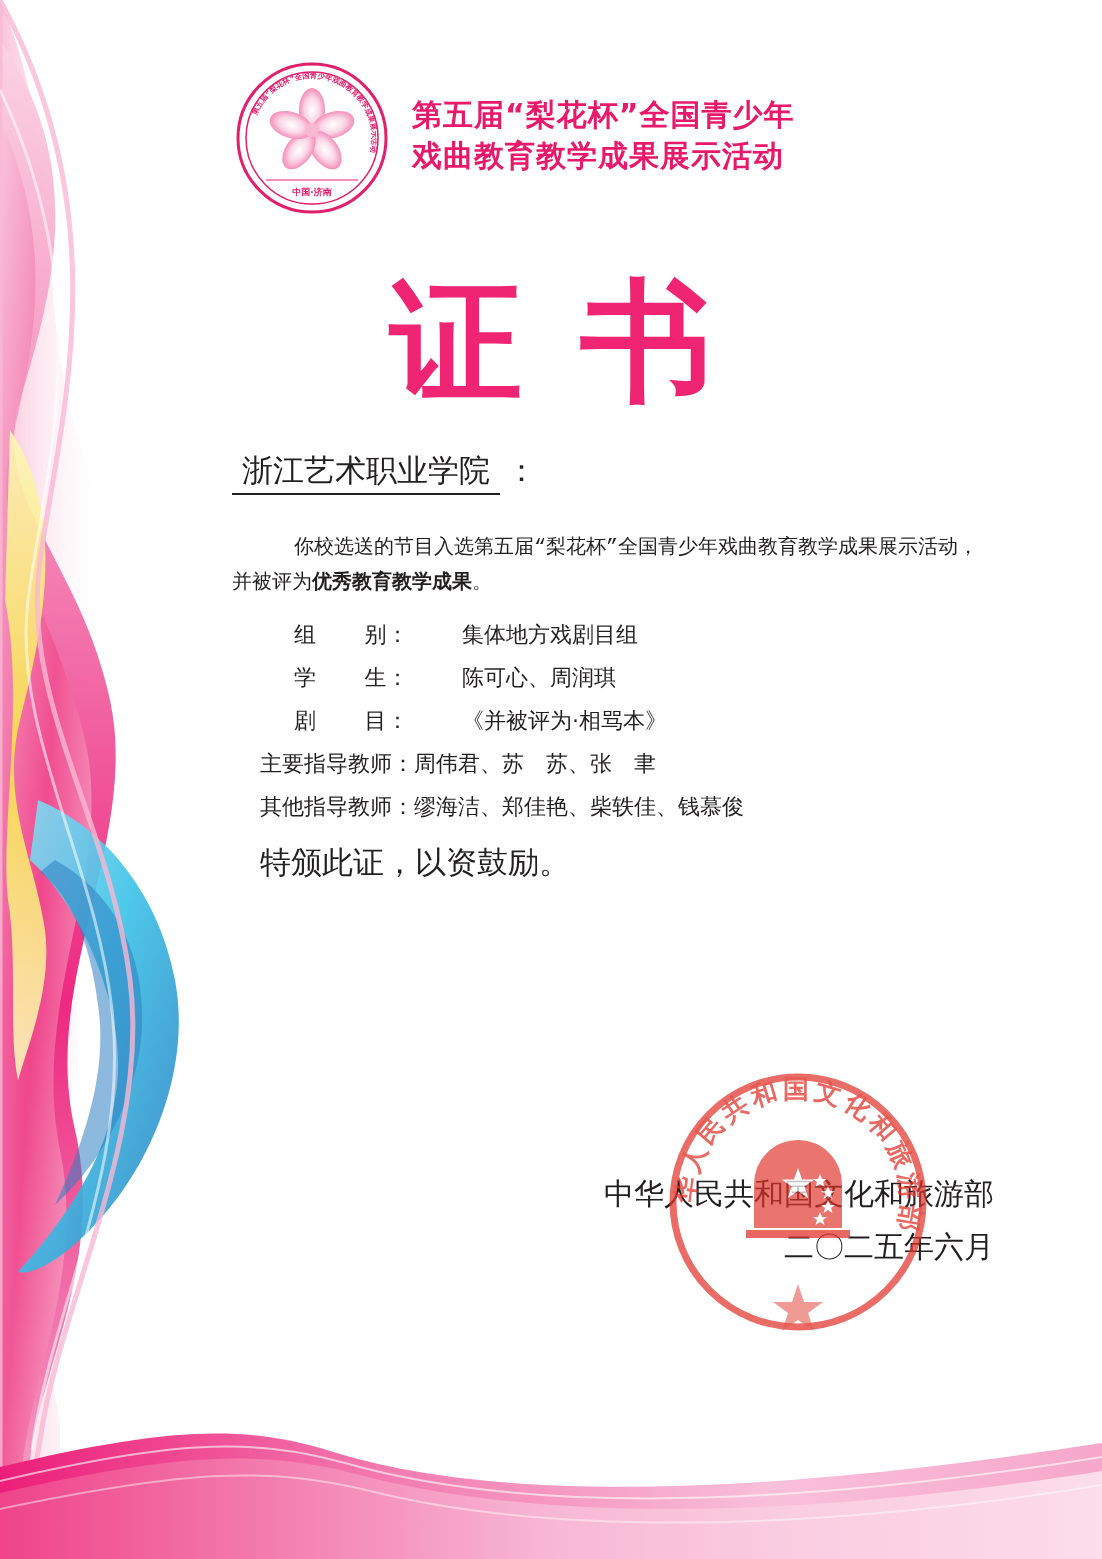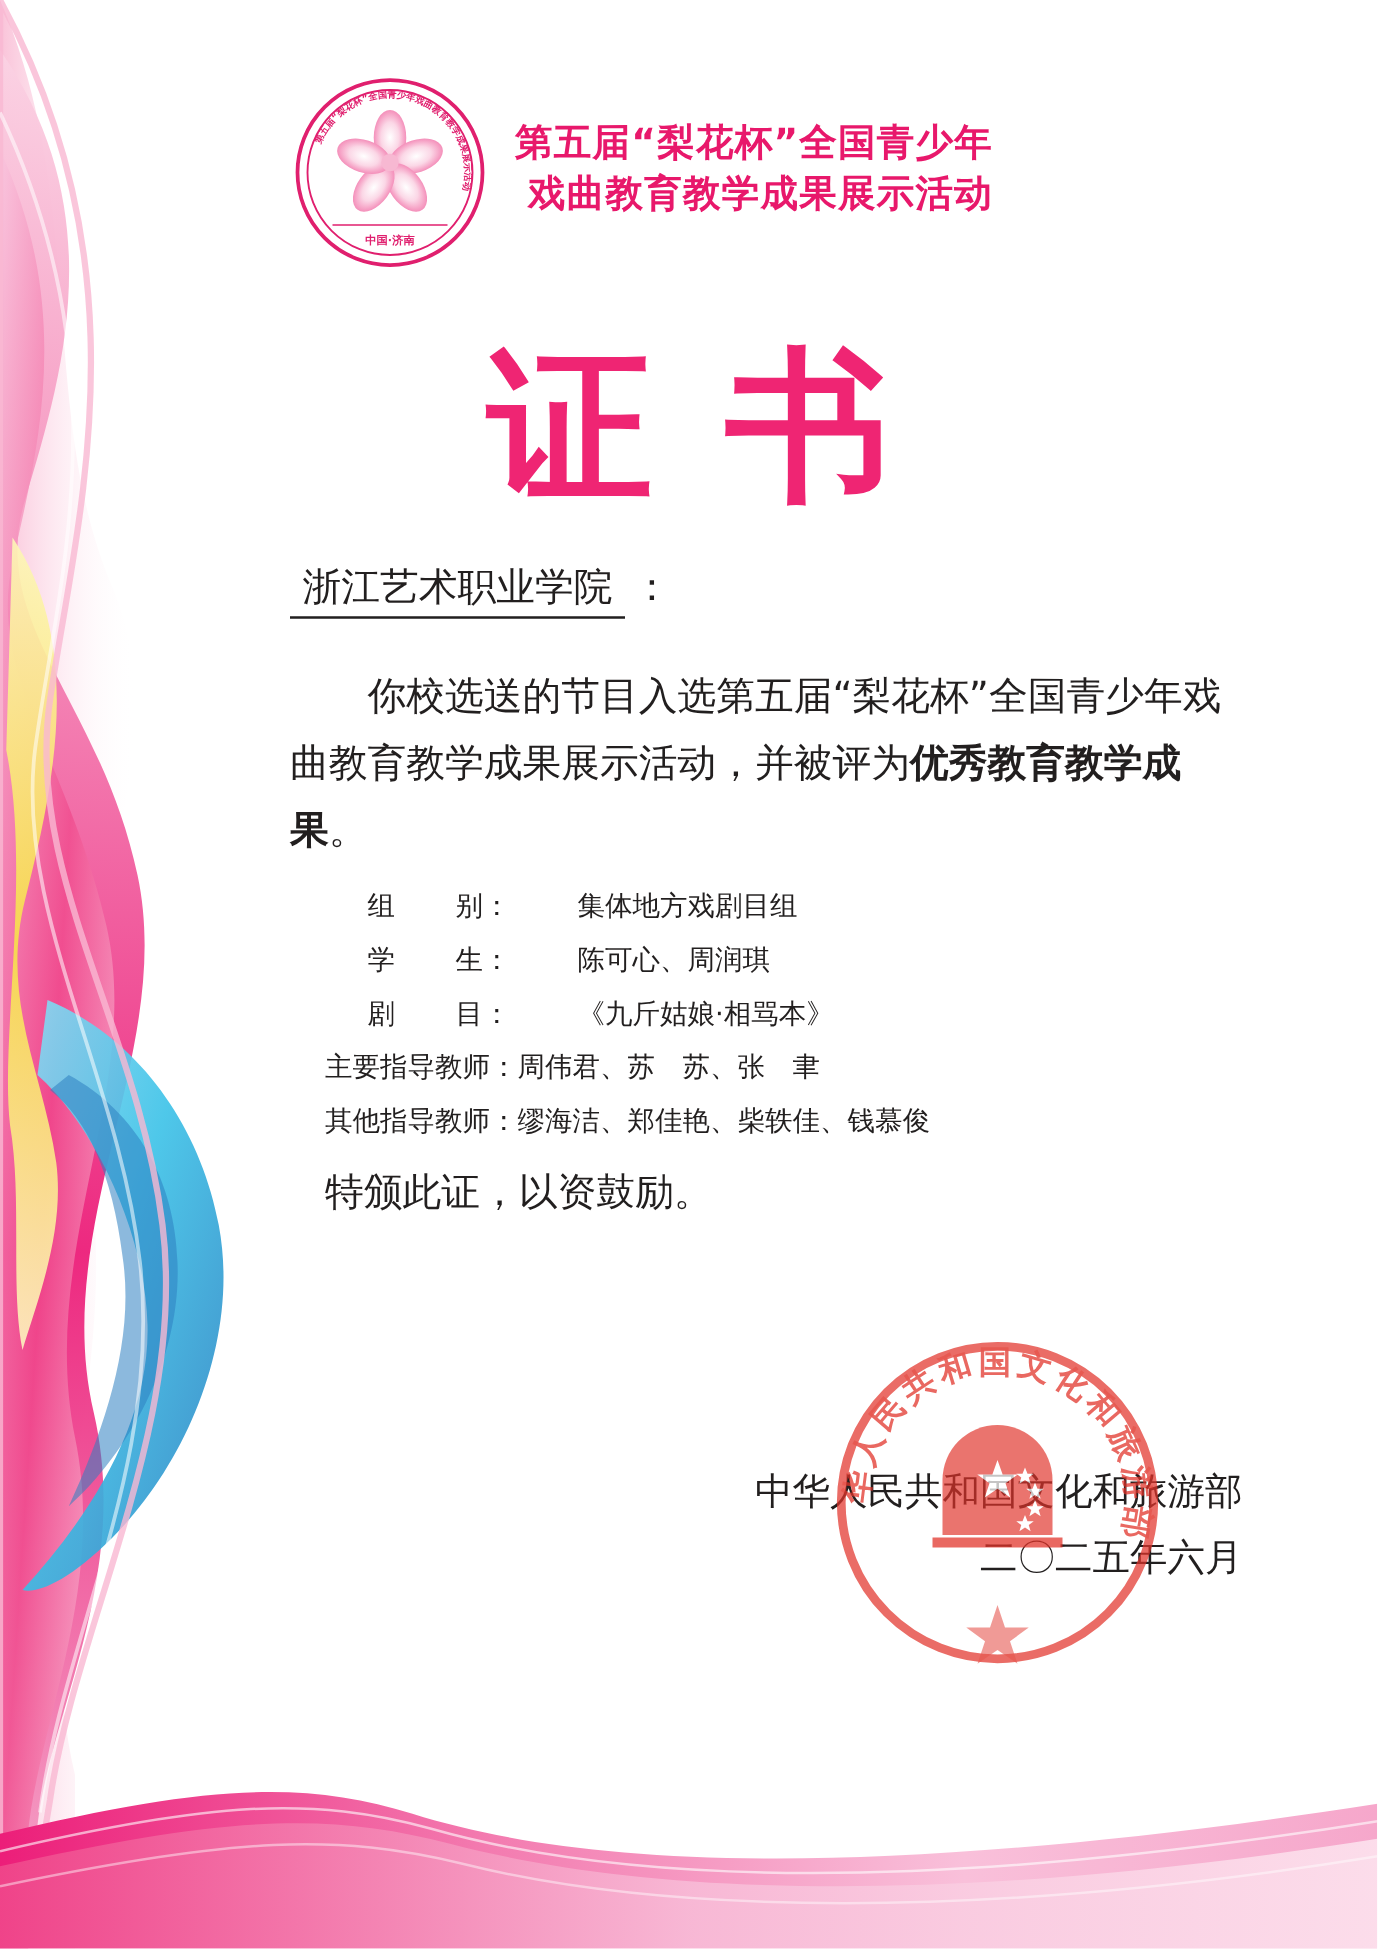--- a/index.html
+++ b/index.html
@@ -61,21 +61,21 @@
     margin-left: 24px;
     margin-top: 32px;
     color: #e8186b;
     font-size: 30px;
     font-weight: bold;
     line-height: 1.38;
     letter-spacing: 1px;
     font-family: "DejaVu Sans", sans-serif;
     white-space: nowrap;
   }
-  .header-title .line2 { display: block; text-align: right; }
+  .header-title .line2 { display: block; }
 
   
   .big-title {
     position: absolute;
     top: 262px;
     left: 0;
     width: 1102px;
     text-align: center;
     color: #ef2573;
     font-size: 132px;
@@ -106,24 +106,25 @@
     border-bottom: 2px solid #221f1f;
     padding: 0 10px 4px 10px;
     font-size: 31px;
   }
   .addressee-colon {
     display: inline-block;
     padding-left: 6px;
     font-size: 31px;
   }
   .para {
-    font-size: 31px;
+    font-size: 20px;
     line-height: 1.72;
     text-indent: 62px;
     margin: 6px 0 6px 0;
+    font-family: Liberation Mono, monospace;
   }
   .para b { font-weight: bold; }
 
   .fields {
     margin-top: 14px;
   }
   .field-row {
     font-size: 22px;
     line-height: 1.95;
     white-space: nowrap;
@@ -302,21 +303,21 @@
       <div class="field-row">
         <span class="field-label"><span>组</span><span class="spacer3"></span><span>别</span><span>：</span></span><span>集体地方戏剧目组</span>
       </div>
 
       <div class="field-row">
         <span class="field-label"><span>学</span><span class="spacer3"></span><span>生</span><span>：</span></span><span>陈可心、周润琪</span>
       </div>
 
 
       <div class="field-row">
-        <span class="field-label"><span>剧</span><span class="spacer3"></span><span>目</span><span>：</span></span><span>《九斤姑娘·相骂本》</span>
+        <span class="field-label"><span>剧</span><span class="spacer3"></span><span>目</span><span>：</span></span><span>《并被评为·相骂本》</span>
       </div>
 
       <div class="field-row nolead">
         <span class="field-label wide">主要指导教师：</span><span>周伟君、苏　苏、张　聿</span>
       </div>
 
       <div class="field-row nolead">
         <span class="field-label wide">其他指导教师：</span><span>缪海洁、郑佳艳、柴轶佳、钱慕俊</span>
       </div>
 

